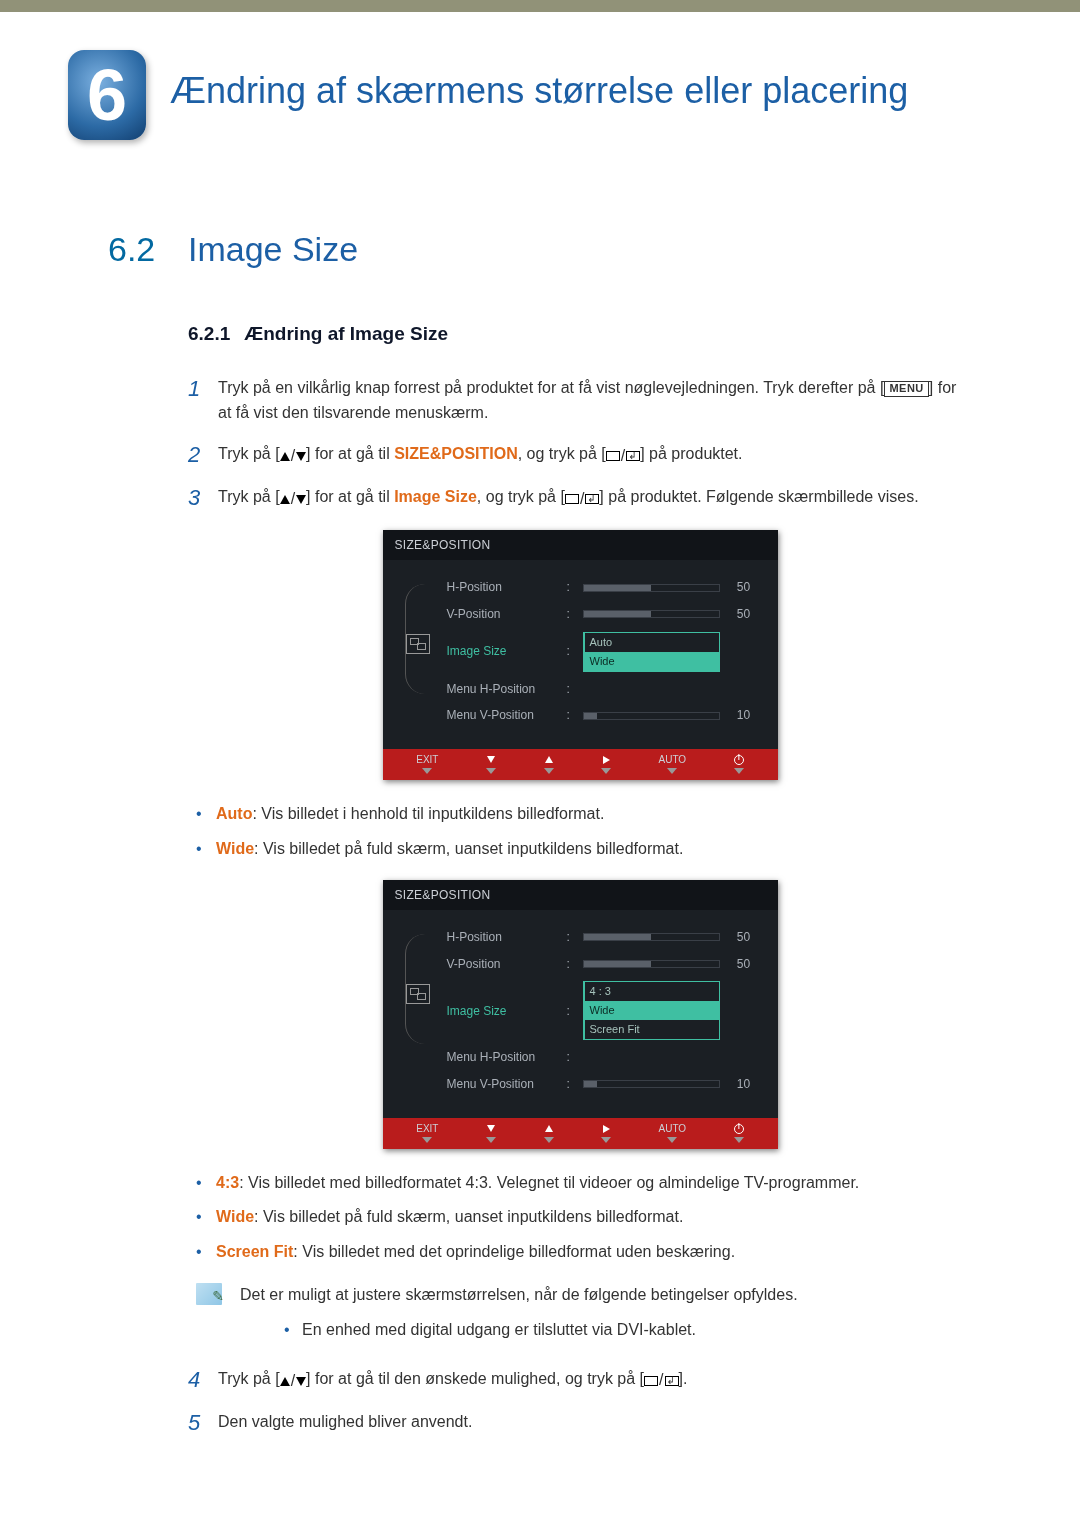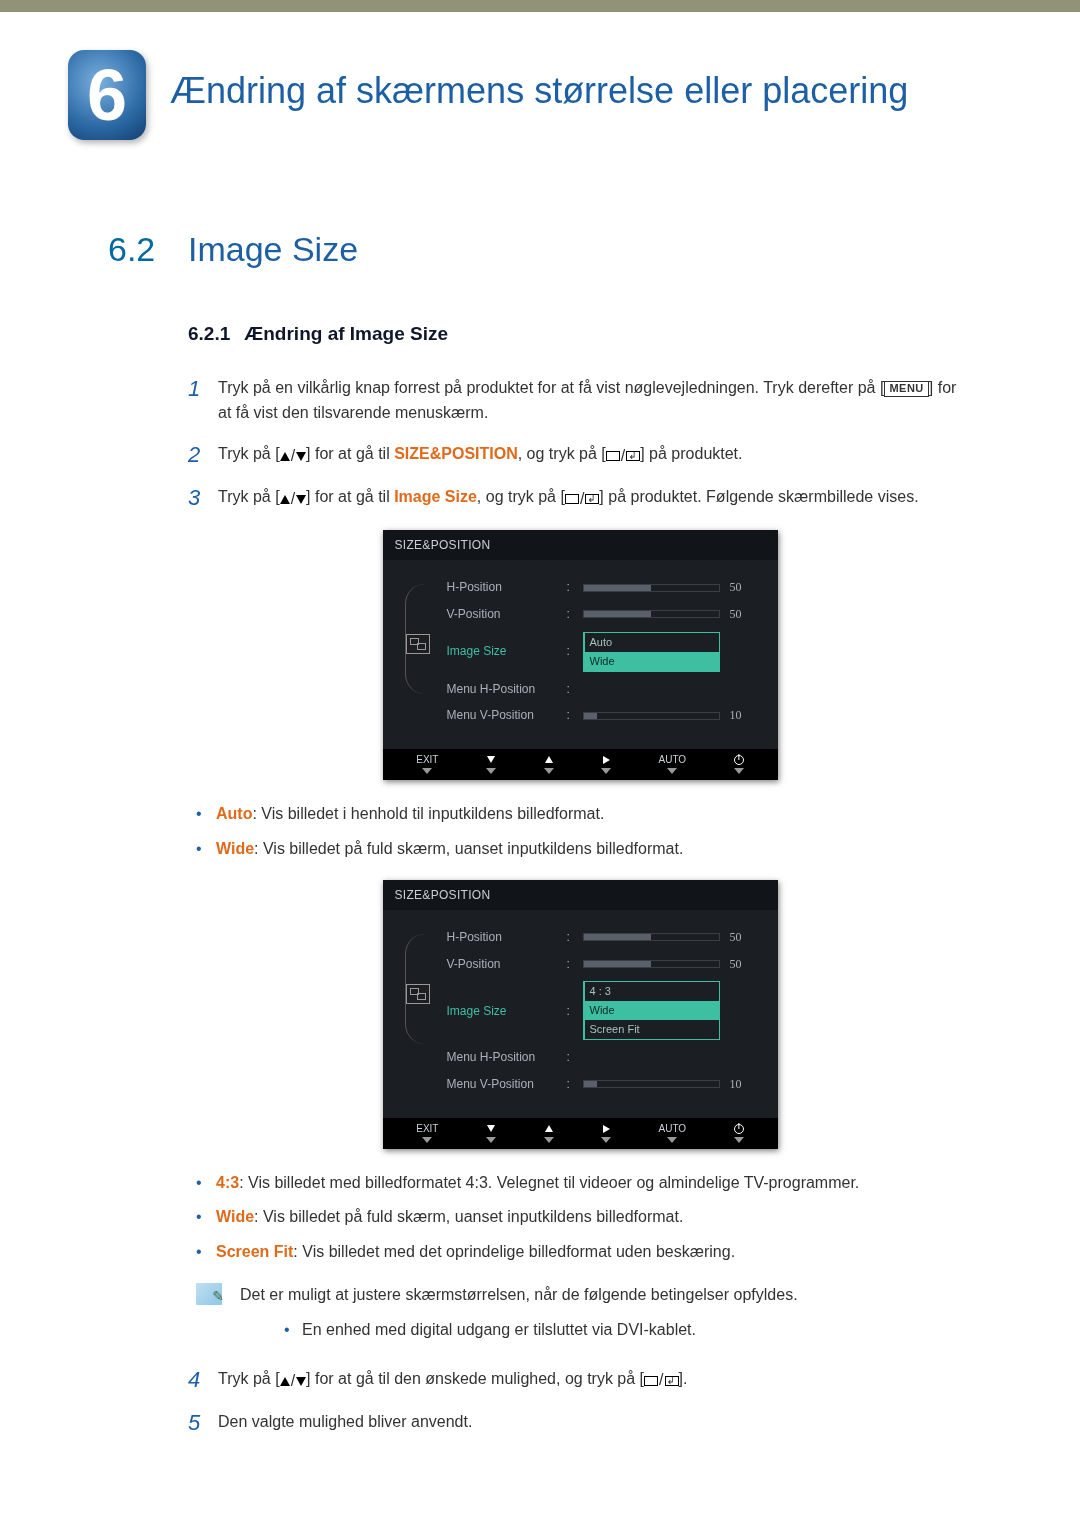--- a/index.html
+++ b/index.html
@@ -58,27 +58,27 @@
   .osd-icon-box::before { content:""; position:absolute; left:3px; top:3px; width:7px; height:5px; border:1px solid #999; }
   .osd-icon-box::after { content:""; position:absolute; right:3px; bottom:3px; width:7px; height:5px; border:1px solid #999; }
 
   .osd-rows { flex: 1; display:flex; flex-direction:column; gap:8px; }
   .osd-row { display:flex; align-items:center; gap:10px; }
   .osd-label { width: 110px; }
   .osd-label.hl { color:#3fbfa2; }
   .osd-colon { width:6px; }
   .osd-bar { flex:1; height:8px; border:1px solid #3a3f47; position:relative; }
   .osd-fill { position:absolute; top:0; left:0; bottom:0; background:#5a6069; }
-  .osd-val { width:28px; text-align:left;font-family:Liberation Serif, serif; }
+  .osd-val { width:28px; text-align:center; }
   .osd-opts { flex:1; border:1px solid #3fbfa2; border-left:2px solid #3fbfa2; }
   .osd-opt { padding:1px 5px; font-size:11px; }
   .osd-opt.sel { background:#3fbfa2; color:#0b2b23; }
   .osd-opt.nosel { color:#a6c2bb; }
 
-  .osd-bottom { background:#000000; display:flex; justify-content:space-around; align-items:center; padding:6px 10px; }
+  .osd-bottom { background:#b91c1c; display:flex; justify-content:space-around; align-items:center; padding:6px 10px; }
   .osd-btn { display:flex; flex-direction:column; align-items:center; gap:3px; font-size:10px; color:#ccd0d6; }
   .osd-btn .glyph { height:10px; display:flex; align-items:center; justify-content:center; }
   .tri-down-s { width:0;height:0;border-left:5px solid transparent;border-right:5px solid transparent;border-top:6px solid #999; }
   .tri-up-w { width:0;height:0;border-left:4px solid transparent;border-right:4px solid transparent;border-bottom:7px solid #fff; }
   .tri-down-w { width:0;height:0;border-left:4px solid transparent;border-right:4px solid transparent;border-top:7px solid #fff; }
   .tri-right-w { width:0;height:0;border-top:4px solid transparent;border-bottom:4px solid transparent;border-left:7px solid #fff; }
   .power-ic { width:10px;height:10px;border:1.3px solid #fff;border-radius:50%; position:relative; }
   .power-ic::after { content:""; position:absolute; left:50%; top:-2px; width:1.3px; height:6px; background:#fff; transform:translateX(-50%); }
 
   ul.bluelist { list-style:none; margin:4px 0 18px 0; }

